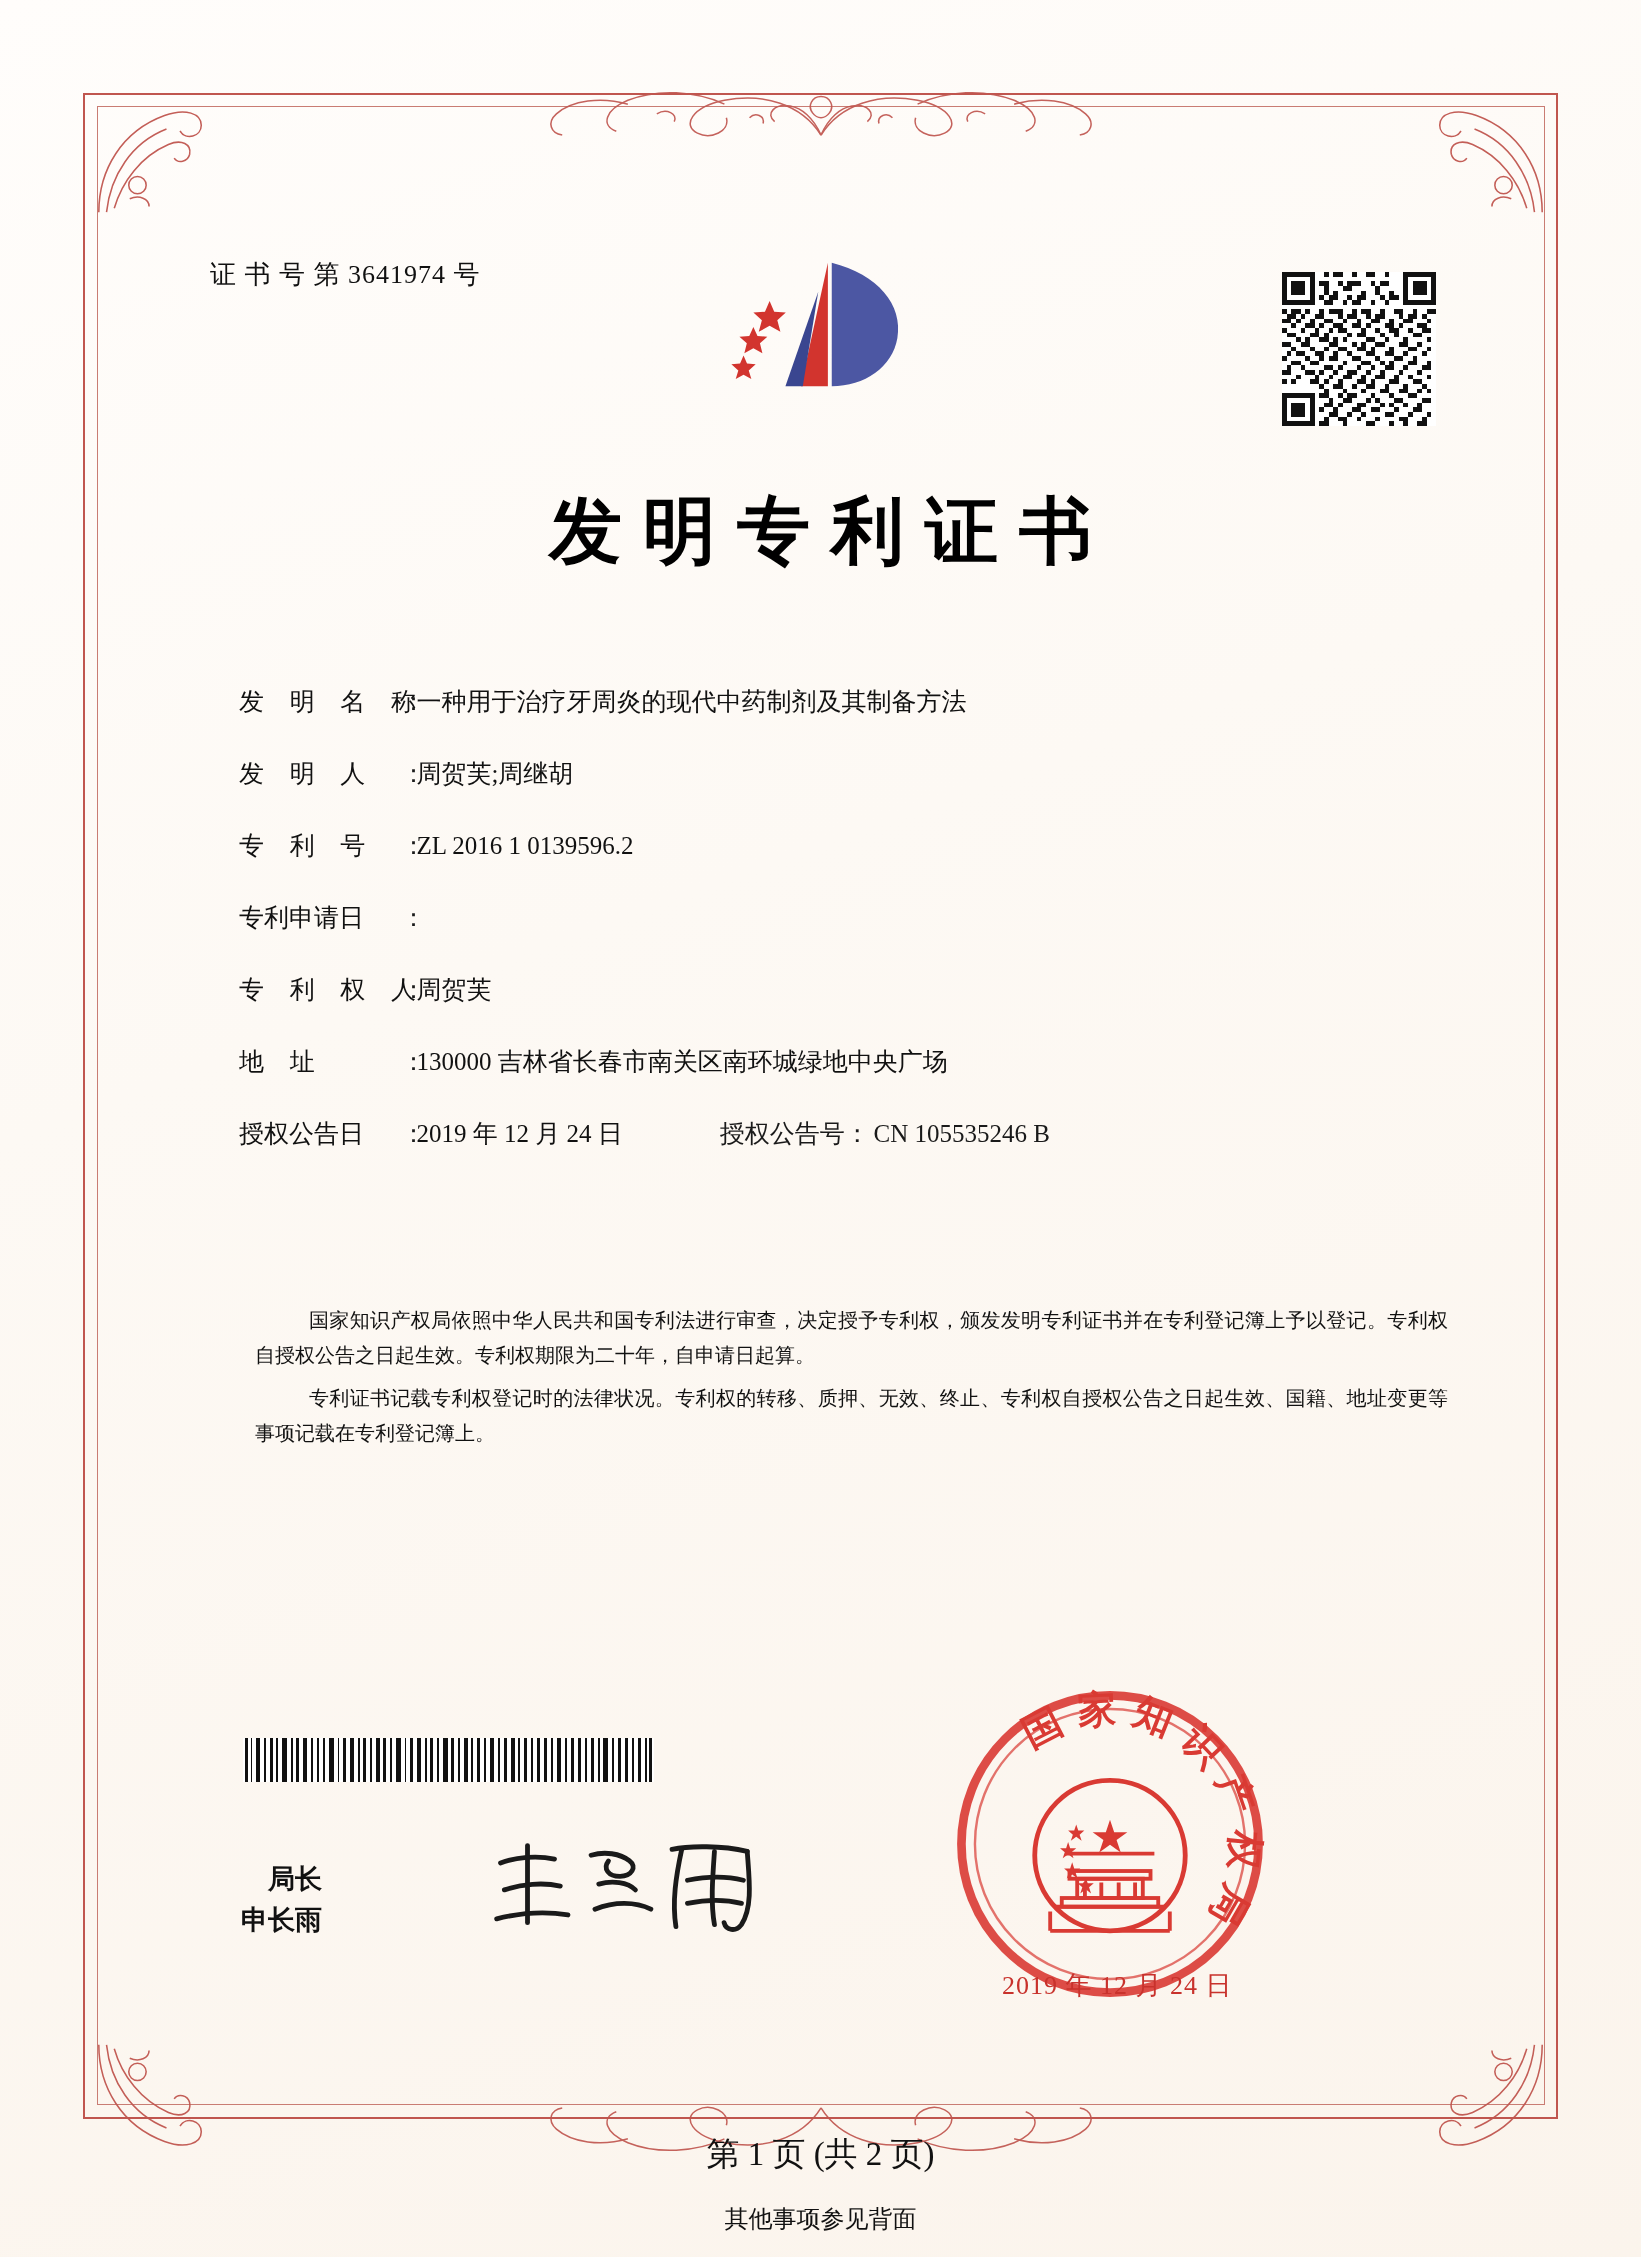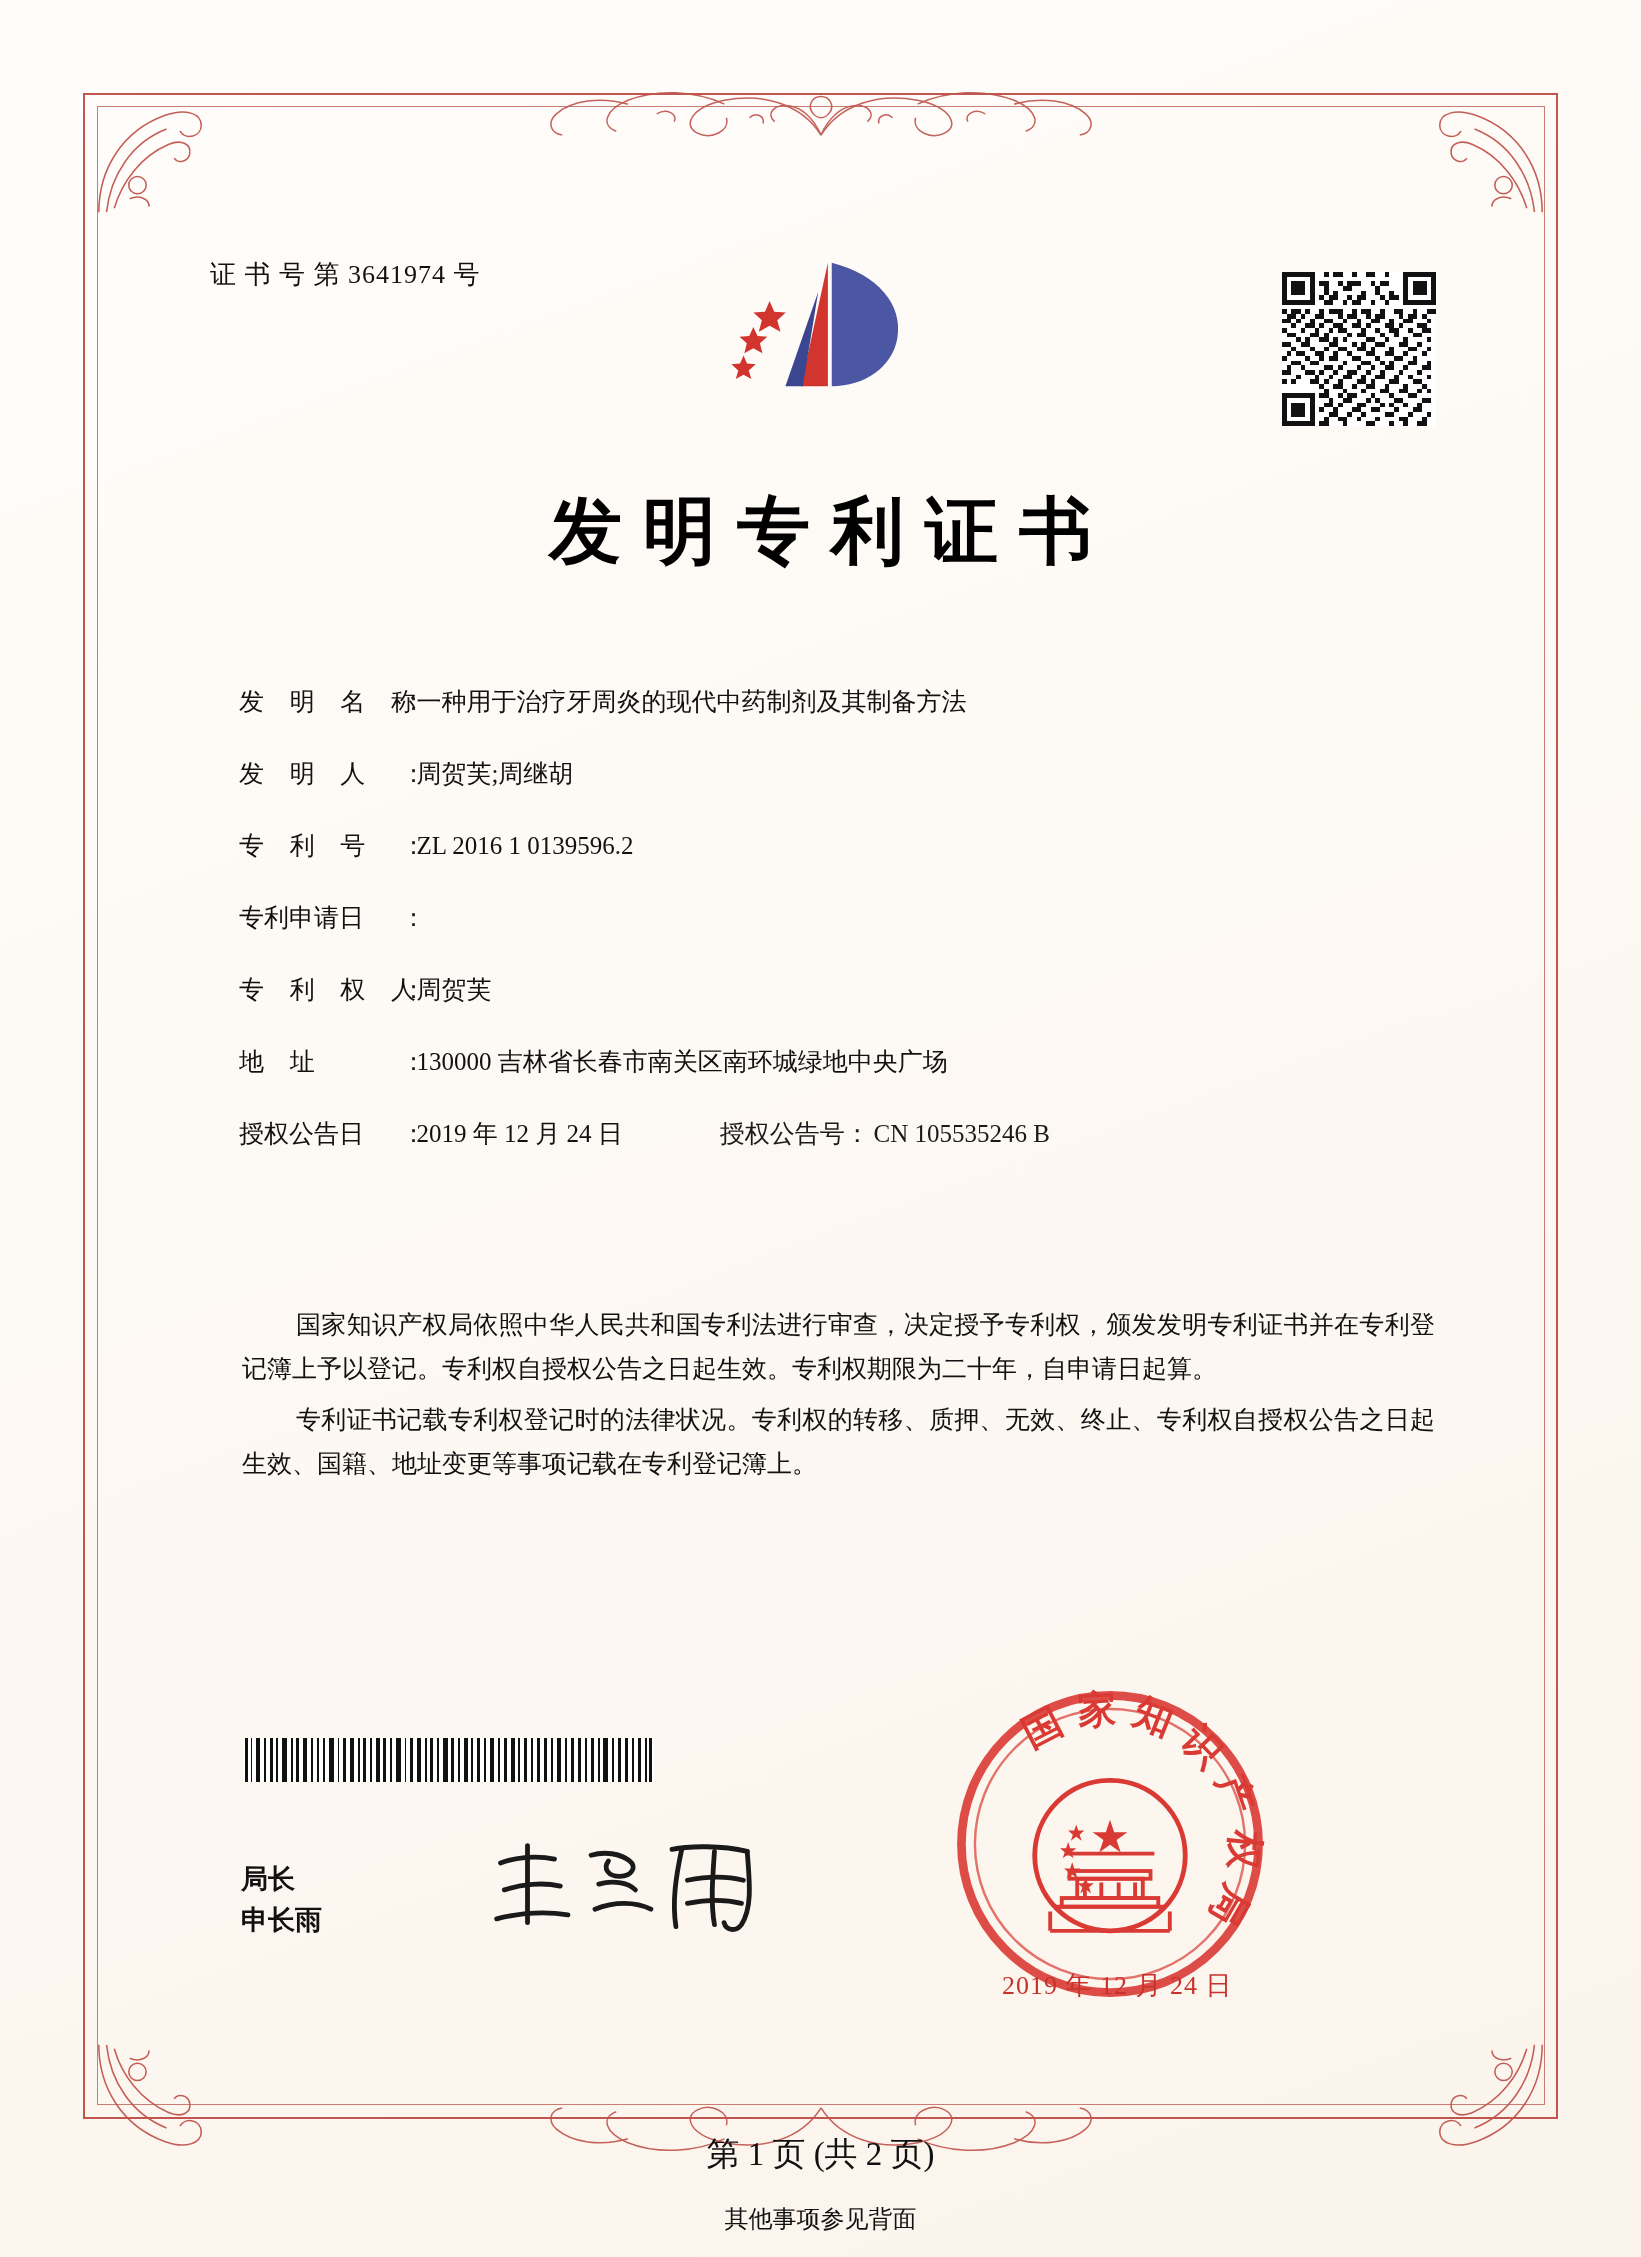--- a/index.html
+++ b/index.html
@@ -150,24 +150,24 @@
     white-space: nowrap;
   }
   .row.dual .value2 {
     margin-left: 13.5px;
     white-space: nowrap;
   }
 
   
   .paras {
     position: absolute;
-    left: 242px;
+    left: 255px;
     top: 1303px;
     width: 1193px;
-    font-size: 25px;
+    font-size: 20px;
     line-height: 1.75;
     text-align: justify;
     color: #111;
   }
   .paras p {
     margin: 0 0 7.7px 0;
     text-indent: 54px;
   }
 
   
@@ -181,20 +181,21 @@
 
   
   .sig-label {
     position: absolute;
     left: 241px;
     top: 1859px;
     font-size: 27px;
     font-weight: bold;
     line-height: 1.5;
     color: #111;
+    text-align: right;
   }
   .sig-hand {
     position: absolute;
     left: 483px;
     top: 1834px;
     width: 328px;
     height: 106px;
   }
 
   

